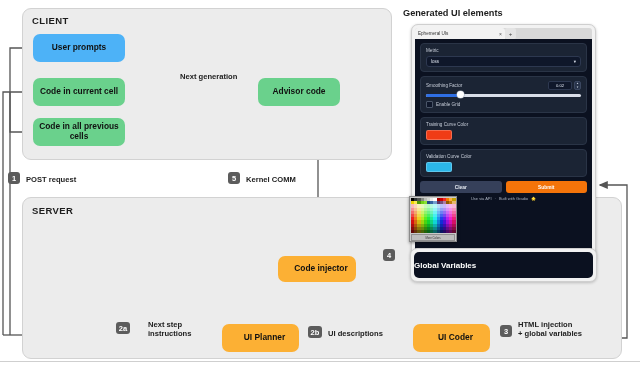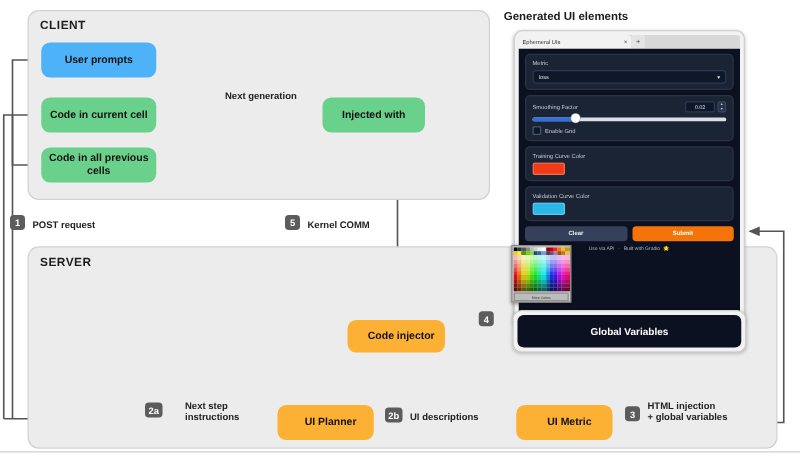--- a/index.html
+++ b/index.html
@@ -73,21 +73,21 @@
   
   #picker{position:absolute;left:409px;top:196px;width:48px;height:46px;background:#c9c9c9;
           border:1px solid #8a8a8a;box-shadow:0 1px 3px rgba(0,0,0,.4);z-index:40;
           box-sizing:border-box;padding:1px;}
   #picker .grid{display:grid;gap:0;}
   #picker .more{height:5px;background:#bdbdbd;border:1px solid #909090;margin-top:1px;
                 font-size:2.8px;color:#333;display:flex;align-items:center;justify-content:center;}
 
   
   #gvar{position:absolute;left:414px;top:252px;width:179px;height:26px;background:#0b1120;
-        border-radius:5px;display:flex;align-items:center;justify-content:center;
+        border-radius:5px;display:flex;align-items:center;justify-content:flex-start;
         font-size:8px;font-weight:bold;color:#fff;}
   #gvwrap{position:absolute;left:410px;top:248px;width:187px;height:34px;background:#f2f2f2;
           border:1px solid #cfcfcf;border-radius:7px;box-shadow:0 1px 3px rgba(0,0,0,.2);box-sizing:border-box;}
 
   #caption{position:absolute;left:0;top:366px;width:640px;text-align:center;
            font-size:11px;color:#111;font-family:"Liberation Serif","DejaVu Serif",serif;
            white-space:nowrap;overflow:hidden;}
   #hr{position:absolute;left:0;top:361px;width:640px;height:1px;background:#cfcfcf;}
 </style>
 </head>
@@ -131,41 +131,41 @@
   <div class="node blue" style="left: 33px; top: 34px; width: 92px; height: 28px; background: rgb(77, 178, 247);">
     <span>User prompts</span>
   </div>
   <div class="node green" style="left: 33px; top: 78px; width: 92px; height: 28px; background: rgb(106, 209, 140);">
     <span>Code in current cell</span>
   </div>
   <div class="node green" style="left: 33px; top: 118px; width: 92px; height: 28px; background: rgb(106, 209, 140);">
     <span>Code in all previous cells</span>
   </div>
   <div class="node green" style="left: 258px; top: 78px; width: 82px; height: 28px; background: rgb(106, 209, 140);">
-    <span>Injected with</span>
+    <span>Advisor code</span>
   </div>
   <div class="wlabel" style="left:180px;top:72px;">Next generation</div>
 
   <div class="badge" style="left:8px;top:172px;width:12px;height:12px;">1</div>
   <div class="wlabel" style="left:26px;top:175px;">POST request</div>
 
   <div class="badge" style="left:228px;top:172px;width:12px;height:12px;">5</div>
   <div class="wlabel" style="left:246px;top:175px;">Kernel COMM</div>
 
   <div class="panel" style="left:22px;top:197px;width:598px;height:160px;"></div>
   <div class="panel-title" style="left:32px;top:205px;">SERVER</div>
 
   <div class="node orange" style="left: 278px; top: 256px; width: 78px; height: 26px; background: rgb(252, 176, 52);">
     <span>Code injector</span>
   </div>
   <div class="node orange" style="left: 222px; top: 324px; width: 77px; height: 28px; background: rgb(252, 176, 52);">
     <span>UI Planner</span>
   </div>
   <div class="node orange" style="left: 413px; top: 324px; width: 77px; height: 28px; background: rgb(252, 176, 52);">
-    <span>UI Metric</span>
+    <span>UI Coder</span>
   </div>
 
   <div class="badge" style="left:116px;top:322px;width:14px;height:12px;">2a</div>
   <div class="wlabel" style="left:136px;top:320px;white-space:pre;margin-left:12px;">Next step
 instructions</div>
 
   <div class="badge" style="left:308px;top:326px;width:14px;height:12px;">2b</div>
   <div class="wlabel" style="left:328px;top:329px;">UI descriptions</div>
 
   <div class="badge" style="left:500px;top:325px;width:12px;height:12px;">3</div>

